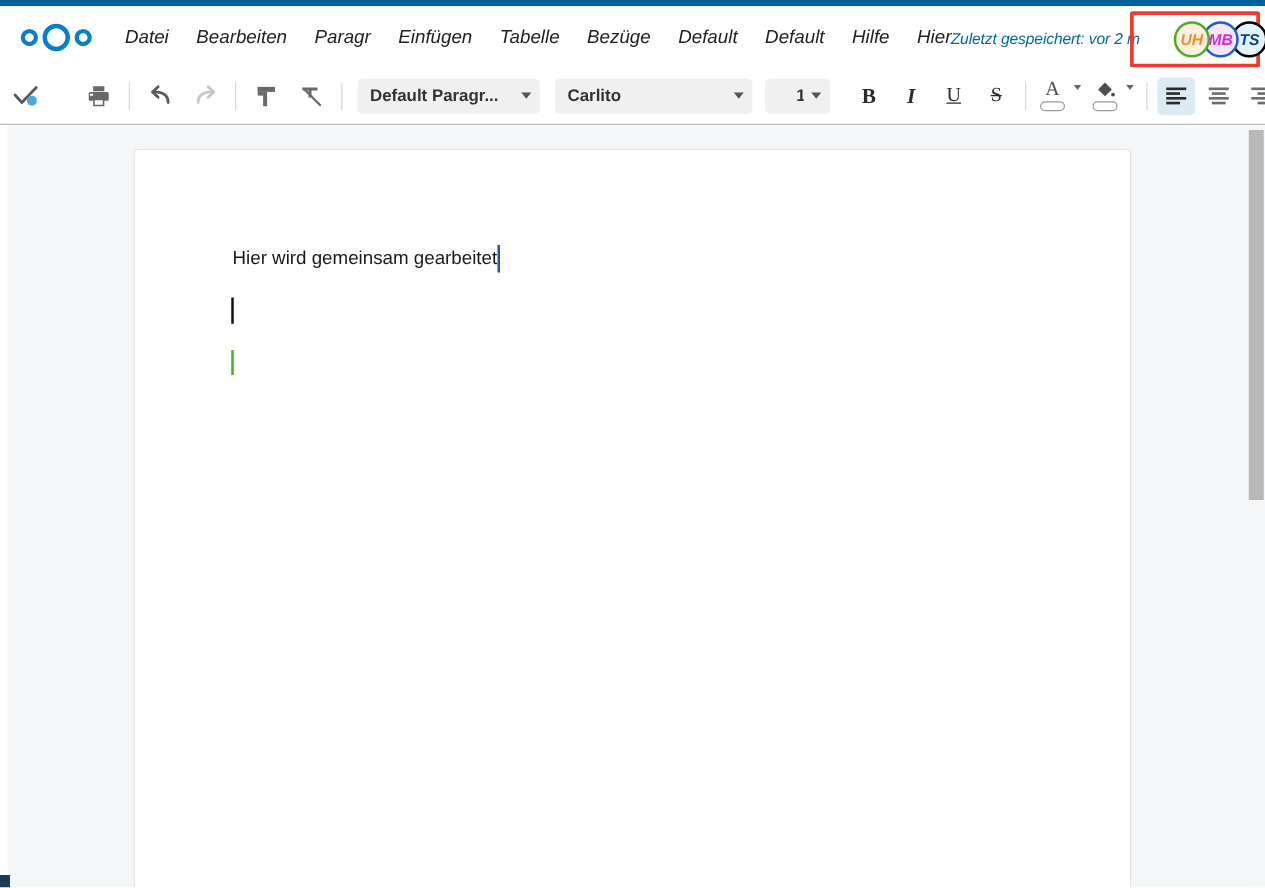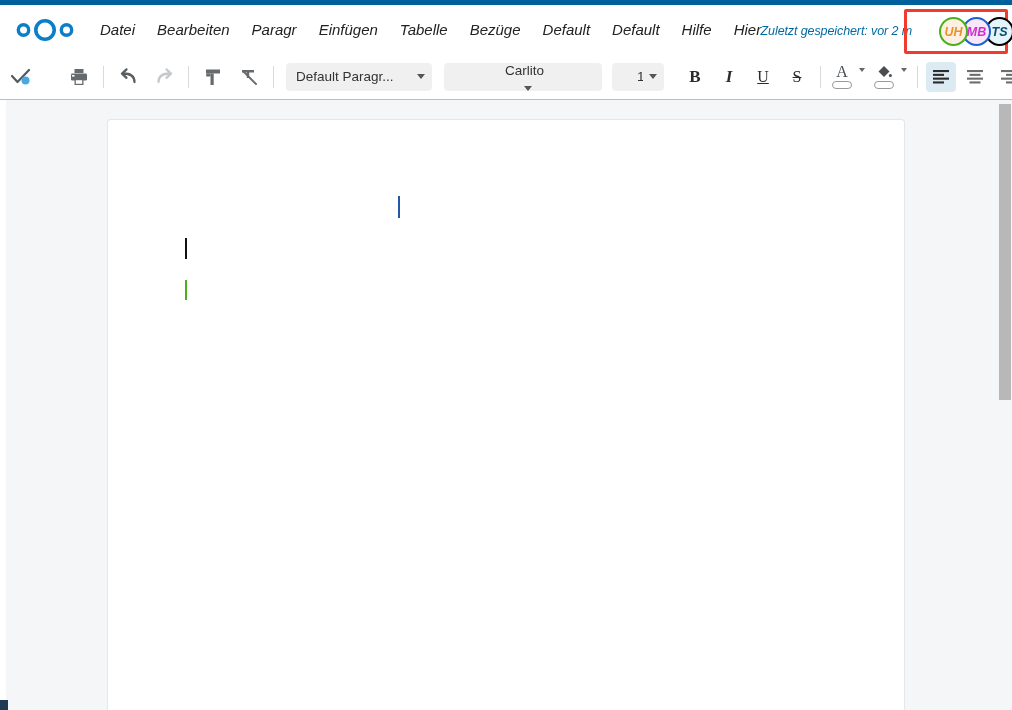--- a/index.html
+++ b/index.html
@@ -75,24 +75,24 @@
   }
   .tb-sep {
     width:1px; height:22px; background:#d9d9d9; margin:0 6px; flex:none;
   }
   .tb-spacer-lg { width:22px; flex:none; }
 
   .dropdown {
     height:28px; background:#f0f0f0; border-radius:4px;
     display:flex; align-items:center; justify-content:space-between;
     padding:0 7px 0 10px; cursor:pointer; flex:none;
-    font-weight:normal; font-size:13.5px; color:#333333;
+    font-weight:bold; font-size:13.5px; color:#333333;
   }
   .dd-style { width:146px; margin-left:6px; }
-  .dd-font  { width:158px; margin-left:12px;flex-direction:column; }
+  .dd-font  { width:158px; margin-left:12px; }
   .dd-size  { width:52px; margin-left:10px; padding-left:25px; }
   .dd-label { overflow:hidden; white-space:nowrap; }
   .caret {
     width:0; height:0; border-left:4.5px solid transparent;
     border-right:4.5px solid transparent; border-top:5px solid #555;
     margin-left:6px; flex:none;
   }
   .caret-sm {
     width:0; height:0; border-left:3.5px solid transparent;
     border-right:3.5px solid transparent; border-top:4px solid #666;
@@ -341,20 +341,21 @@
         <rect x="6" y="12.4" width="11" height="2.1" fill="#6a6e71"></rect>
       </svg>
     </div>
 
   </div>
 
   <div class="canvas">
     <div class="left-rail"></div>
 
     <div class="page">
+      <div class="doc-line" style="left:78px; top:78px;">Hier wird gemeinsam gearbeitet</div>
 
       <div class="cursor cur-blue" style="left:290px; top:76px;  height:22px;"></div>
       <div class="cursor cur-black" style="left:77px;  top:118px; height:21px;"></div>
       <div class="cursor cur-green" style="left:77px;  top:160px; height:20px;"></div>
     </div>
 
     <div class="corner-mark"></div>
   </div>
 
   <div class="scroll-track">

